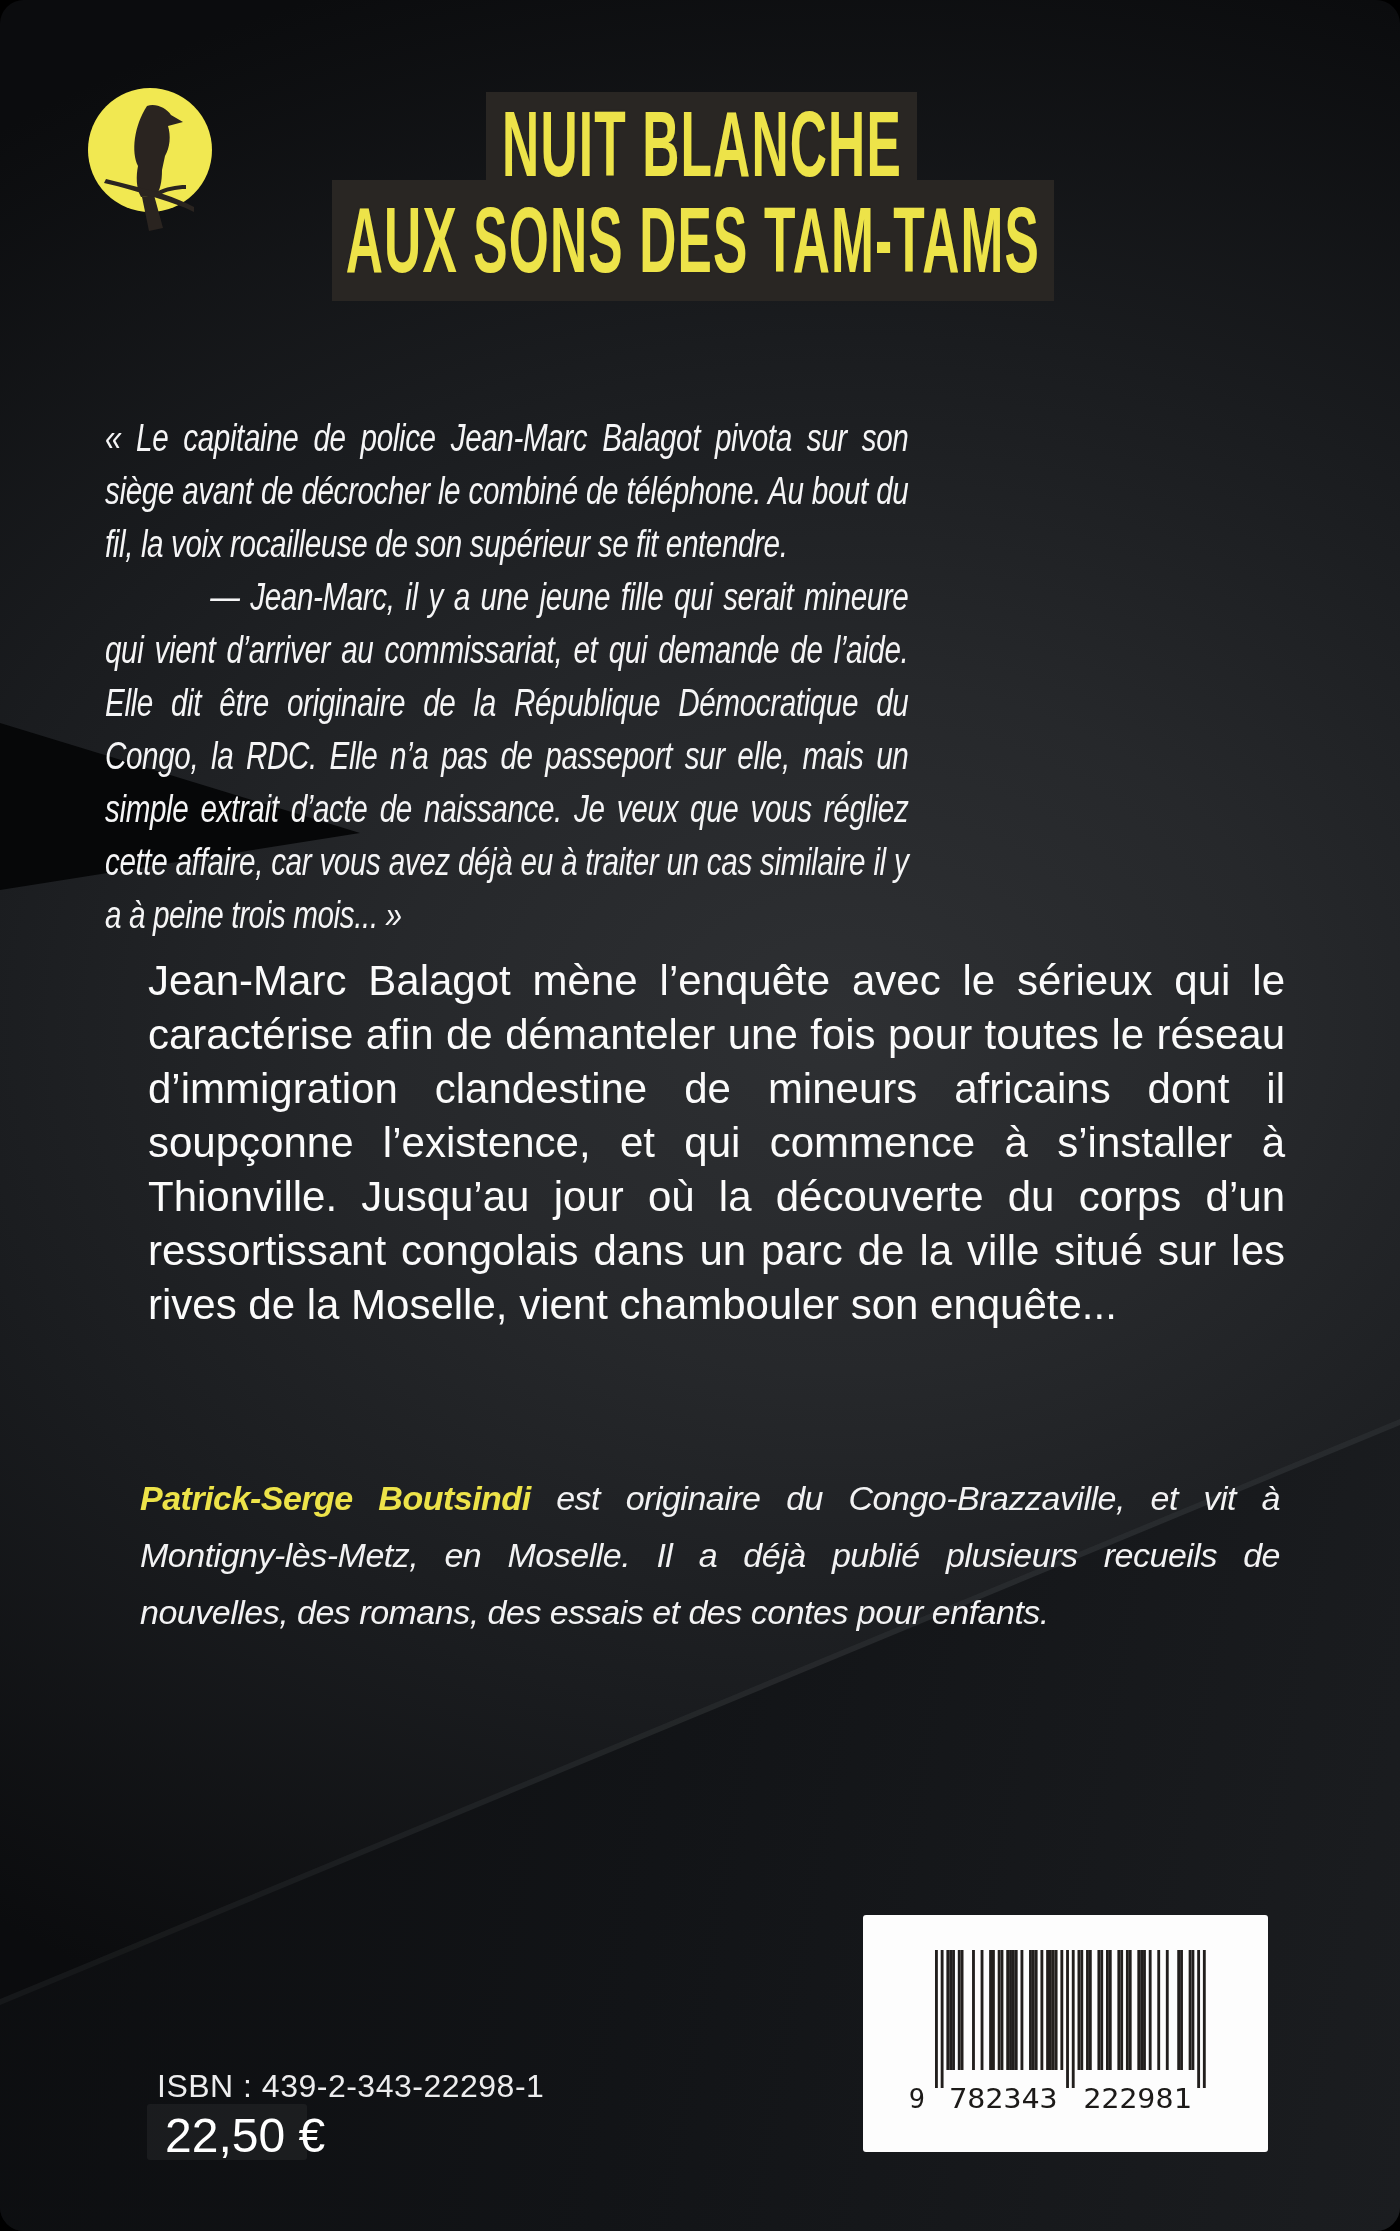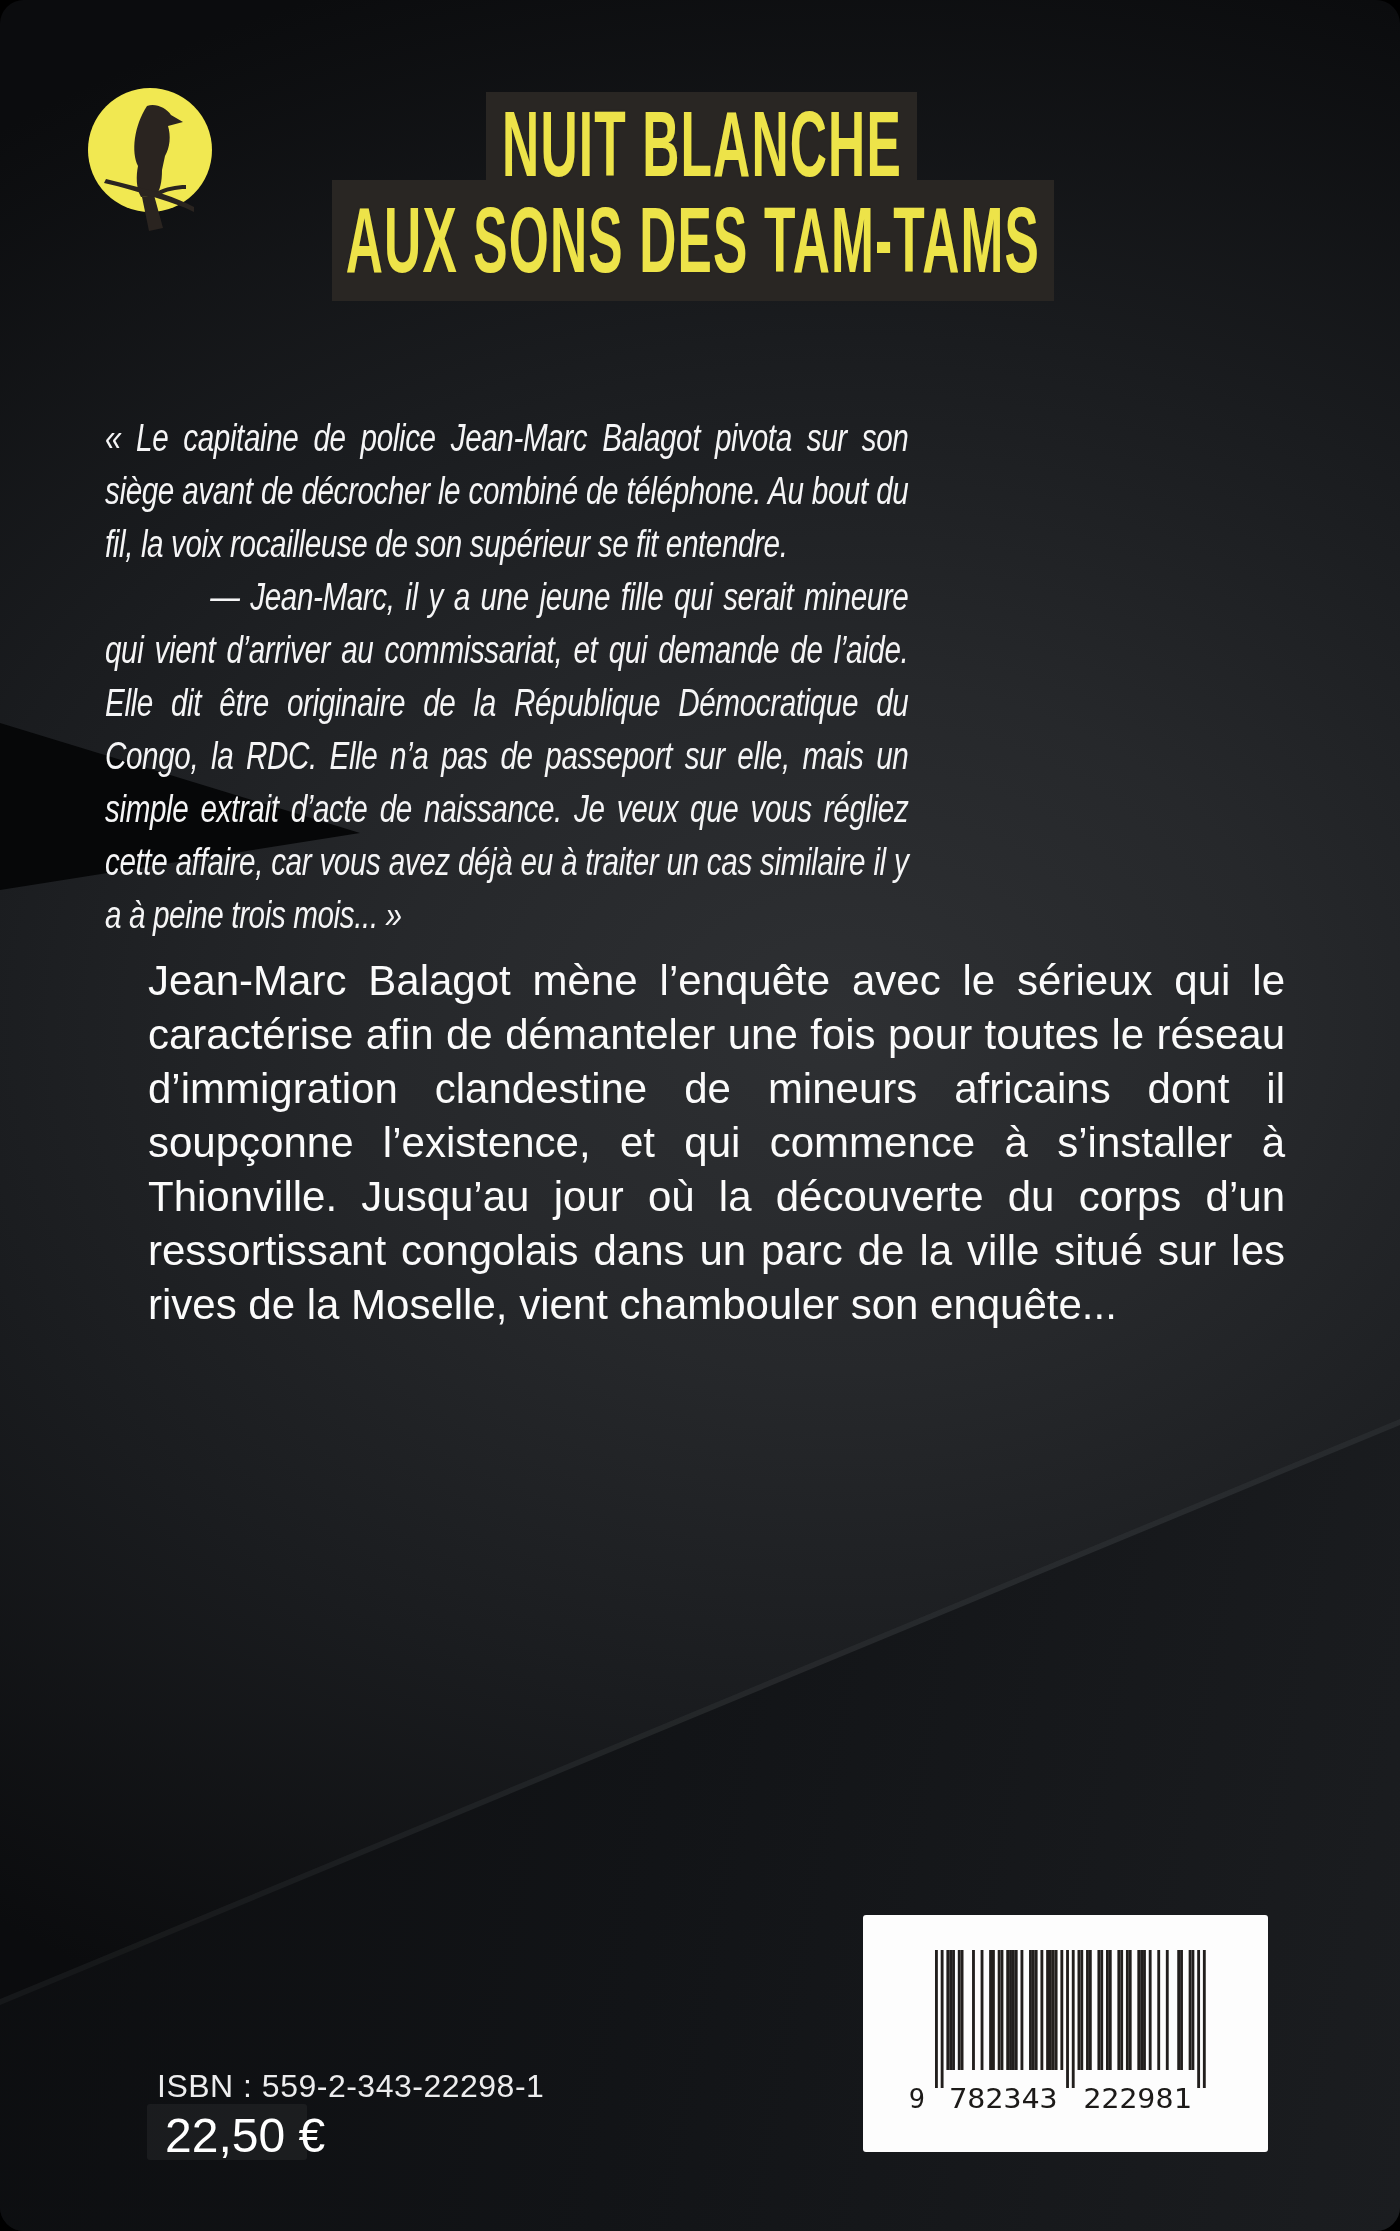--- a/index.html
+++ b/index.html
@@ -77,22 +77,23 @@
     <span class="title-text">AUX SONS DES TAM-TAMS</span>
   </div>
 
   <div class="quote-scale">
     <p class="quote-p1">« Le capitaine de police Jean-Marc Balagot pivota sur son siège avant de décrocher le combiné de téléphone. Au bout du fil, la voix rocailleuse de son supérieur se fit entendre.</p>
     <p class="quote-p2">— Jean-Marc, il y a une jeune fille qui serait mineure qui vient d’arriver au commissariat, et qui demande de l’aide. Elle dit être originaire de la République Démocratique du Congo, la RDC. Elle n’a pas de passeport sur elle, mais un simple extrait d’acte de naissance. Je veux que vous régliez cette affaire, car vous avez déjà eu à traiter un cas similaire il y a à peine trois mois... »</p>
   </div>
 
   <p class="synopsis">Jean-Marc Balagot mène l’enquête avec le sérieux qui le caractérise afin de démanteler une fois pour toutes le réseau d’immigration clandestine de mineurs africains dont il soupçonne l’existence, et qui commence à s’installer à Thionville. Jusqu’au jour où la découverte du corps d’un ressortissant congolais dans un parc de la ville situé sur les rives de la Moselle, vient chambouler son enquête...</p>
 
+  <p class="bio"><span class="author">Patrick-Serge Boutsindi</span><span> est originaire du Congo-Brazzaville, et vit à Montigny-lès-Metz, en Moselle. Il a déjà publié plusieurs recueils de nouvelles, des romans, des essais et des contes pour enfants.</span></p>
 
-  <div class="isbn">ISBN : 559-2-343-22298-1</div>
+  <div class="isbn">ISBN : 439-2-343-22298-1</div>
   <div class="price-plate"></div>
   <div class="price">22,50 €</div>
 
   <div class="barcode-box">
     <svg width="340" height="172" viewBox="0 0 340 172">
         <rect x="40.00" y="2" width="2.85" height="138"></rect>
         <rect x="45.70" y="2" width="2.85" height="138"></rect>
         <rect x="51.40" y="2" width="2.85" height="120"></rect>
         <rect x="54.25" y="2" width="2.85" height="120"></rect>
         <rect x="57.10" y="2" width="2.85" height="120"></rect>

